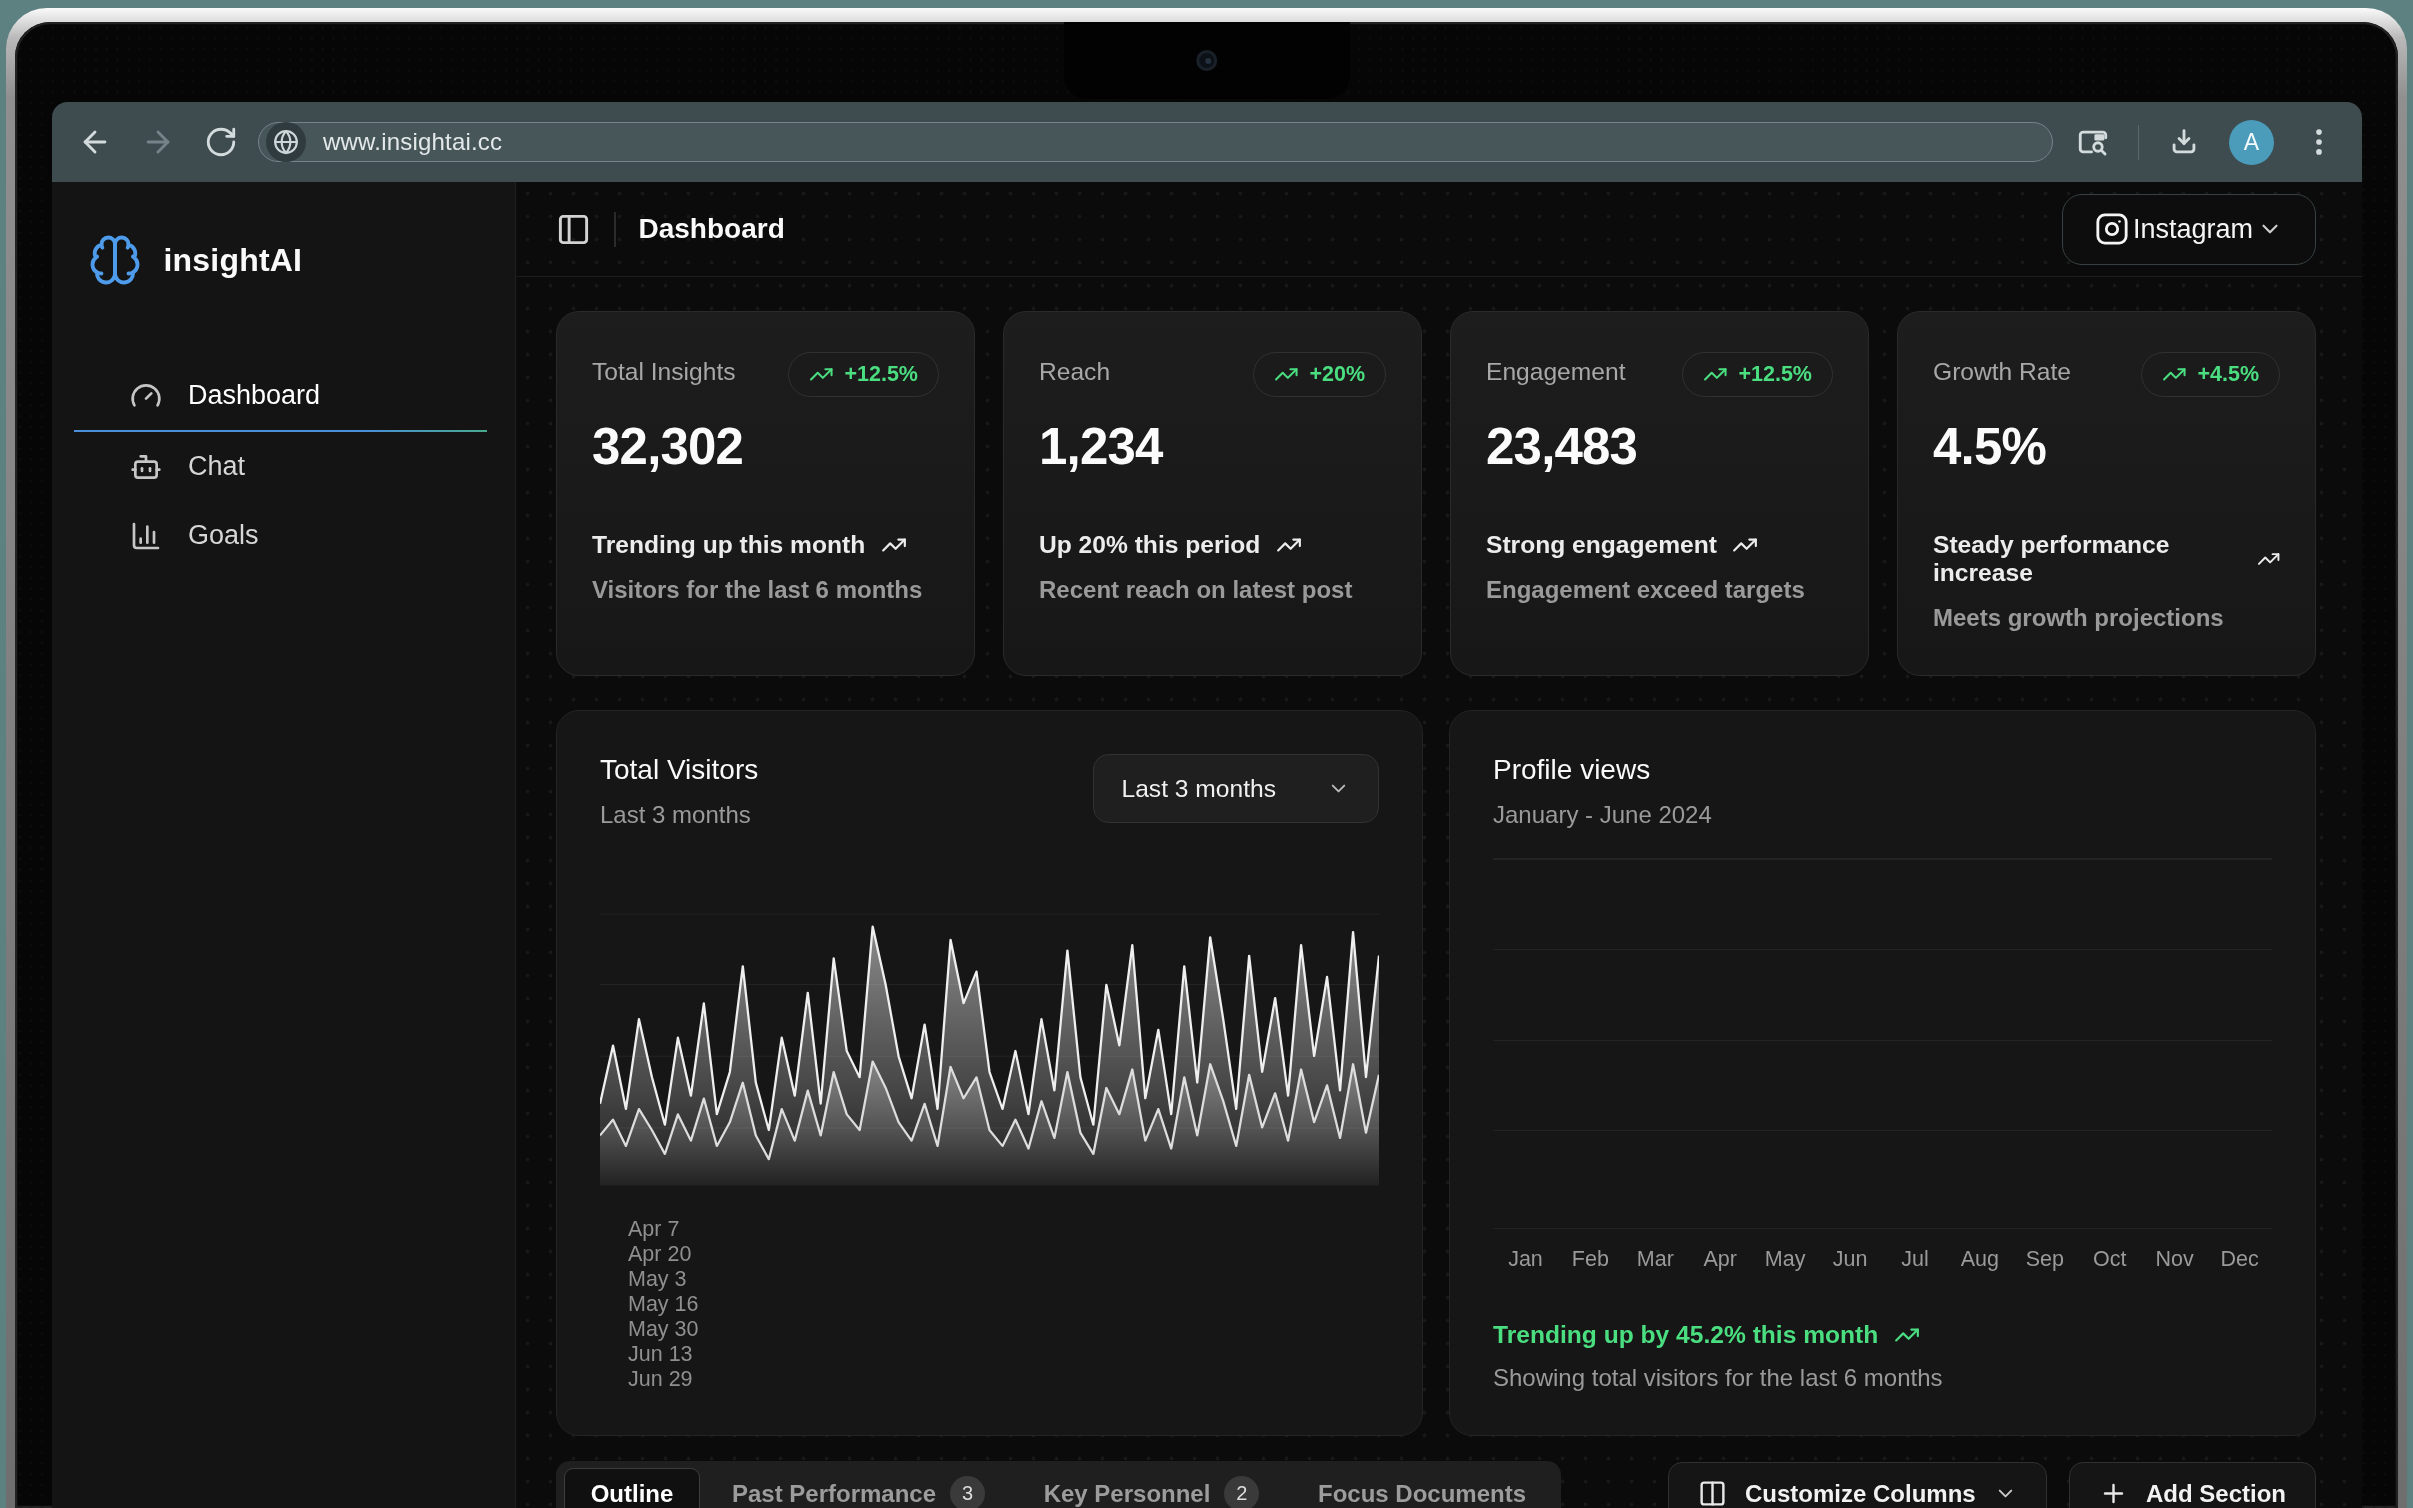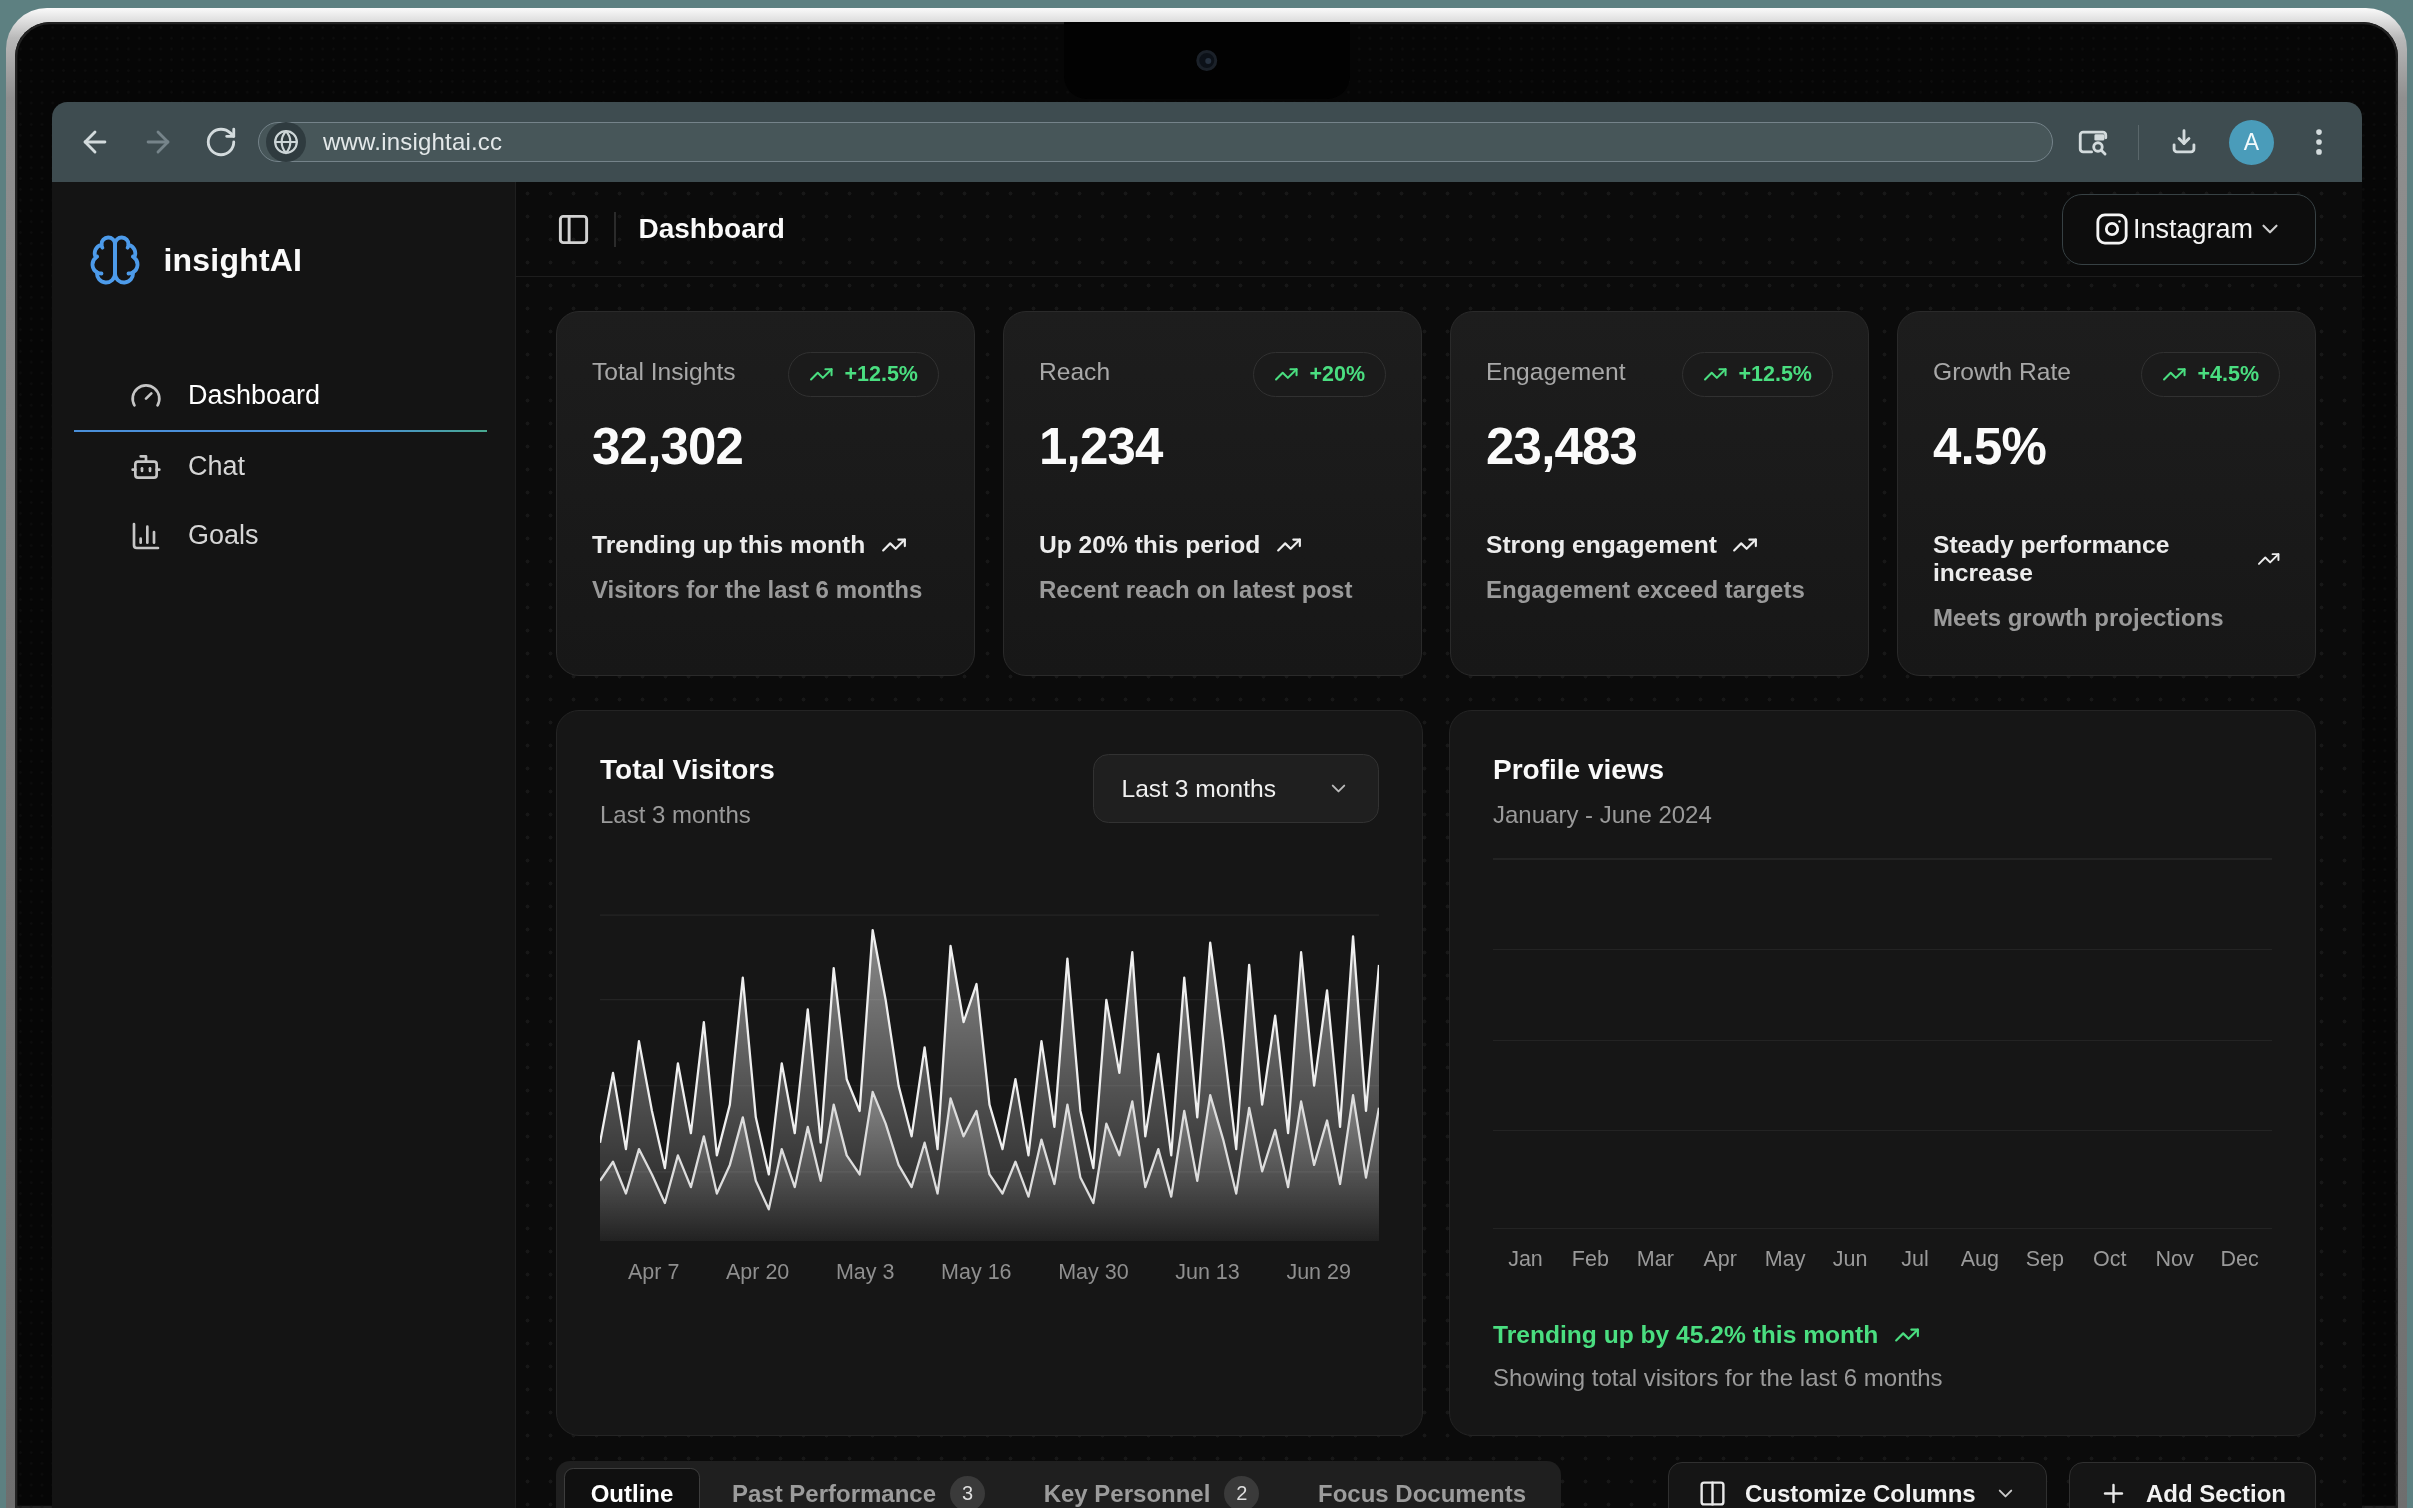--- a/index.html
+++ b/index.html
@@ -96,29 +96,29 @@
   .stat-foot { margin-top:55px; display:flex; align-items:center; gap:15.4px;
     font-size:24.6px; font-weight:700; color:#ececec; }
   .stat-foot .t-ico { width:26px; height:26px; color:#ececec; }
   .stat-desc { margin-top:17px; font-size:24px; color:#9a9a9a;font-weight:bold; }
 
   
   .charts-row { display:grid; grid-template-columns:1fr 1fr; gap:26px; margin-top:34px; }
   .chart-card { background:#161616; border:1.5px solid #242424; border-radius:23px;
     padding:43px; height:726px; display:flex; flex-direction:column; }
   .chart-head { display:flex; justify-content:space-between; align-items:flex-start; }
-  .chart-title { font-size:28px; font-weight:700; color:#fafafa; }
+  .chart-title { font-size:28px; font-weight:400; color:#fafafa; }
   .chart-sub { margin-top:15.4px; font-size:24px; color:#9a9a9a; }
   .range-select { height:69px; background:#1f1f1f; border:1.5px solid #323232; border-radius:15.4px;
     padding:0 28px; display:flex; align-items:center; gap:51px; font-size:24.6px; color:#f0f0f0; cursor:pointer; }
   .range-select .chev { width:23px; height:23px; color:#b9b9b9; }
   .area-wrap { height:332px; margin-top:80px; position:relative; }
   .area-wrap svg { position:absolute; inset:0; width:100%; height:100%; }
-  .x-labels { display:flex; justify-content:space-between; margin-top:19px; padding:0 28px;
-    font-size:21.5px; color:#8f8f8f; }
+  .x-labels { display:flex; justify-content:space-between; margin-top:31px; padding:0 28px;
+    font-size:21.5px; color:#8f8f8f;flex-direction:column; }
 
   .bars-area { height:388px; margin-top:29px; position:relative; }
   .gridline { position:absolute; left:0; right:0; height:1.2px; background:#232323; }
   .bars { position:absolute; inset:0; display:flex; align-items:flex-end; }
   .bar-col { flex:1; display:flex; justify-content:center; }
   .bar { width:48px; background:#ffffff; border-radius:13px;
     box-shadow:0 -1.5px 4.6px rgba(0,0,0,.5); }
   .bar-labels { display:flex; margin-top:18.4px; }
   .bar-label { flex:1; text-align:center; font-size:21.5px; color:#9a9a9a; }
   .chart-foot-strong { margin-top:49px; display:flex; align-items:center; gap:15.4px;

